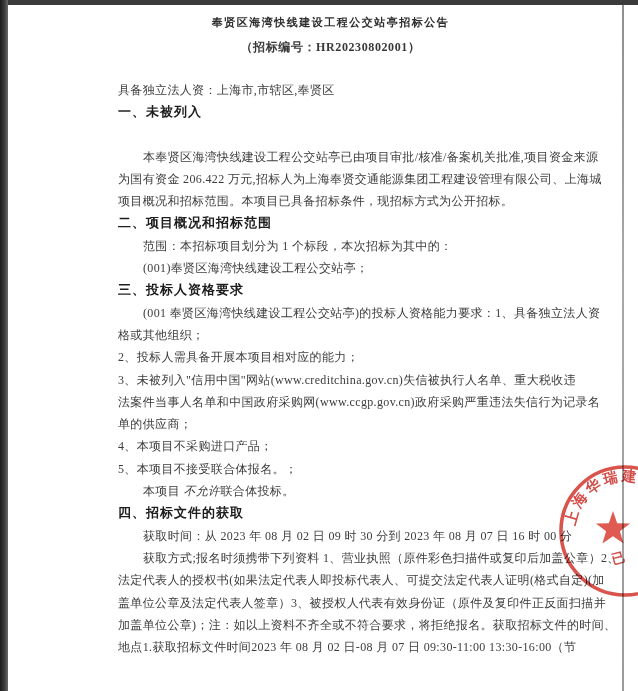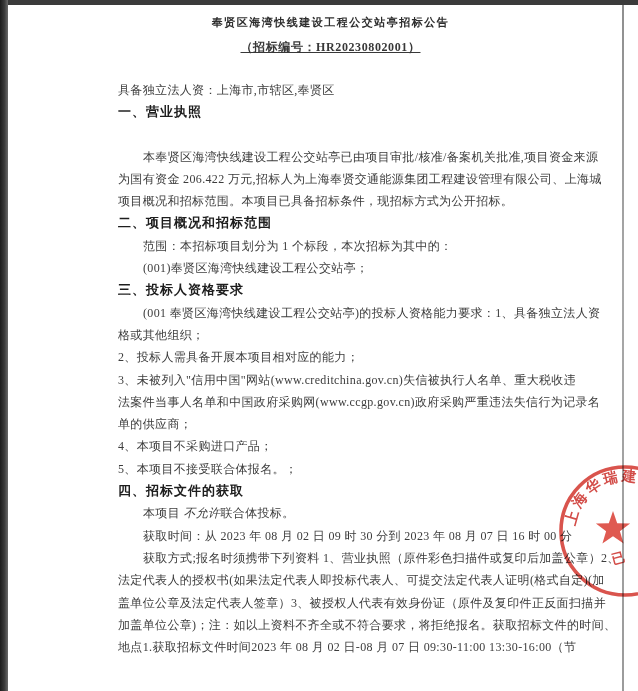--- a/index.html
+++ b/index.html
@@ -9,21 +9,21 @@
     font-family:"Liberation Serif","DejaVu Serif",serif;
   }
   
   .scan-top{position:absolute;top:0;left:0;width:638px;height:5px;background:#3b3b3b;z-index:5;}
   .scan-left{position:absolute;top:0;left:0;width:8px;height:691px;background:linear-gradient(90deg,#1c1c1c 0%,#3a3a3a 55%,#6a6a6a 100%);z-index:5;}
   .page-edge-line{position:absolute;top:4px;left:622px;width:2px;height:687px;background:linear-gradient(180deg,#8f8f8f,#a8a8a8 40%,#9b9b9b);z-index:1;}
 
   
   .doc-header{position:absolute;top:13px;left:118px;width:425px;text-align:center;z-index:2;}
   .doc-title{font-size:11px;font-weight:700;color:#2e2e2e;letter-spacing:1.5px;line-height:19px;}
-  .doc-subtitle{margin-top:7px;font-size:12px;font-weight:600;color:#383838;letter-spacing:0.6px;line-height:16px;text-decoration:underline;}
+  .doc-subtitle{margin-top:7px;font-size:12px;font-weight:600;color:#383838;letter-spacing:0.6px;line-height:16px;}
 
   
   .doc-body{position:absolute;top:79px;left:118px;width:482px;z-index:2;color:#3c3c3c;}
   .ln{height:22.3px;line-height:22.3px;font-size:12px;letter-spacing:0.35px;white-space:nowrap;}
   .ln.h{font-weight:700;font-size:13px;color:#1d1d1d;letter-spacing:1px;}
   .ln.ind{padding-left:25px;}
   .ln.mt{margin-top:22px;}
   .it{font-style:italic;}
 
   
@@ -36,38 +36,38 @@
 <div class="scan-left"></div>
 <div class="page-edge-line"></div>
 
 <div class="doc-header">
   <div class="doc-title">奉贤区海湾快线建设工程公交站亭招标公告</div>
   <div class="doc-subtitle">（招标编号：HR20230802001）</div>
 </div>
 
 <div class="doc-body">
   <div class="ln">具备独立法人资：上海市,市辖区,奉贤区</div>
-  <div class="ln h">一、营业执照</div>
+  <div class="ln h">一、未被列入</div>
   <div class="ln ind mt">本奉贤区海湾快线建设工程公交站亭已由项目审批/核准/备案机关批准,项目资金来源</div>
   <div class="ln">为国有资金 206.422 万元,招标人为上海奉贤交通能源集团工程建设管理有限公司、上海城</div>
   <div class="ln">项目概况和招标范围。本项目已具备招标条件，现招标方式为公开招标。</div>
   <div class="ln h">二、项目概况和招标范围</div>
   <div class="ln ind">范围：本招标项目划分为 1 个标段，本次招标为其中的：</div>
   <div class="ln ind">(001)奉贤区海湾快线建设工程公交站亭；</div>
   <div class="ln h">三、投标人资格要求</div>
   <div class="ln ind">(001 奉贤区海湾快线建设工程公交站亭)的投标人资格能力要求：1、具备独立法人资</div>
   <div class="ln">格或其他组织；</div>
   <div class="ln">2、投标人需具备开展本项目相对应的能力；</div>
   <div class="ln">3、未被列入"信用中国"网站(www.creditchina.gov.cn)失信被执行人名单、重大税收违</div>
   <div class="ln">法案件当事人名单和中国政府采购网(www.ccgp.gov.cn)政府采购严重违法失信行为记录名</div>
   <div class="ln">单的供应商；</div>
   <div class="ln">4、本项目不采购进口产品；</div>
   <div class="ln">5、本项目不接受联合体报名。；</div>
+  <div class="ln ind"><span>本项目 </span><span class="it">不允许</span><span>联合体投标。</span></div>
   <div class="ln h">四、招标文件的获取</div>
-  <div class="ln ind"><span>本项目 </span><span class="it">不允许</span><span>联合体投标。</span></div>
   <div class="ln ind">获取时间：从 2023 年 08 月 02 日  09 时 30 分到 2023 年 08 月 07 日  16 时 00 分</div>
   <div class="ln ind">获取方式;报名时须携带下列资料 1、营业执照（原件彩色扫描件或复印后加盖公章）2、</div>
   <div class="ln">法定代表人的授权书(如果法定代表人即投标代表人、可提交法定代表人证明(格式自定)(加</div>
   <div class="ln">盖单位公章及法定代表人签章）3、被授权人代表有效身份证（原件及复印件正反面扫描并</div>
   <div class="ln">加盖单位公章)；注：如以上资料不齐全或不符合要求，将拒绝报名。获取招标文件的时间、</div>
   <div class="ln">地点1.获取招标文件时间2023 年 08 月 02 日-08 月 07 日 09:30-11:00  13:30-16:00（节</div>
 </div>
 
 <svg class="stamp" width="150" height="150" viewBox="0 0 150 150">
   <circle cx="75" cy="75" r="64" fill="none" stroke="#d6453e" stroke-width="3.6"></circle>

